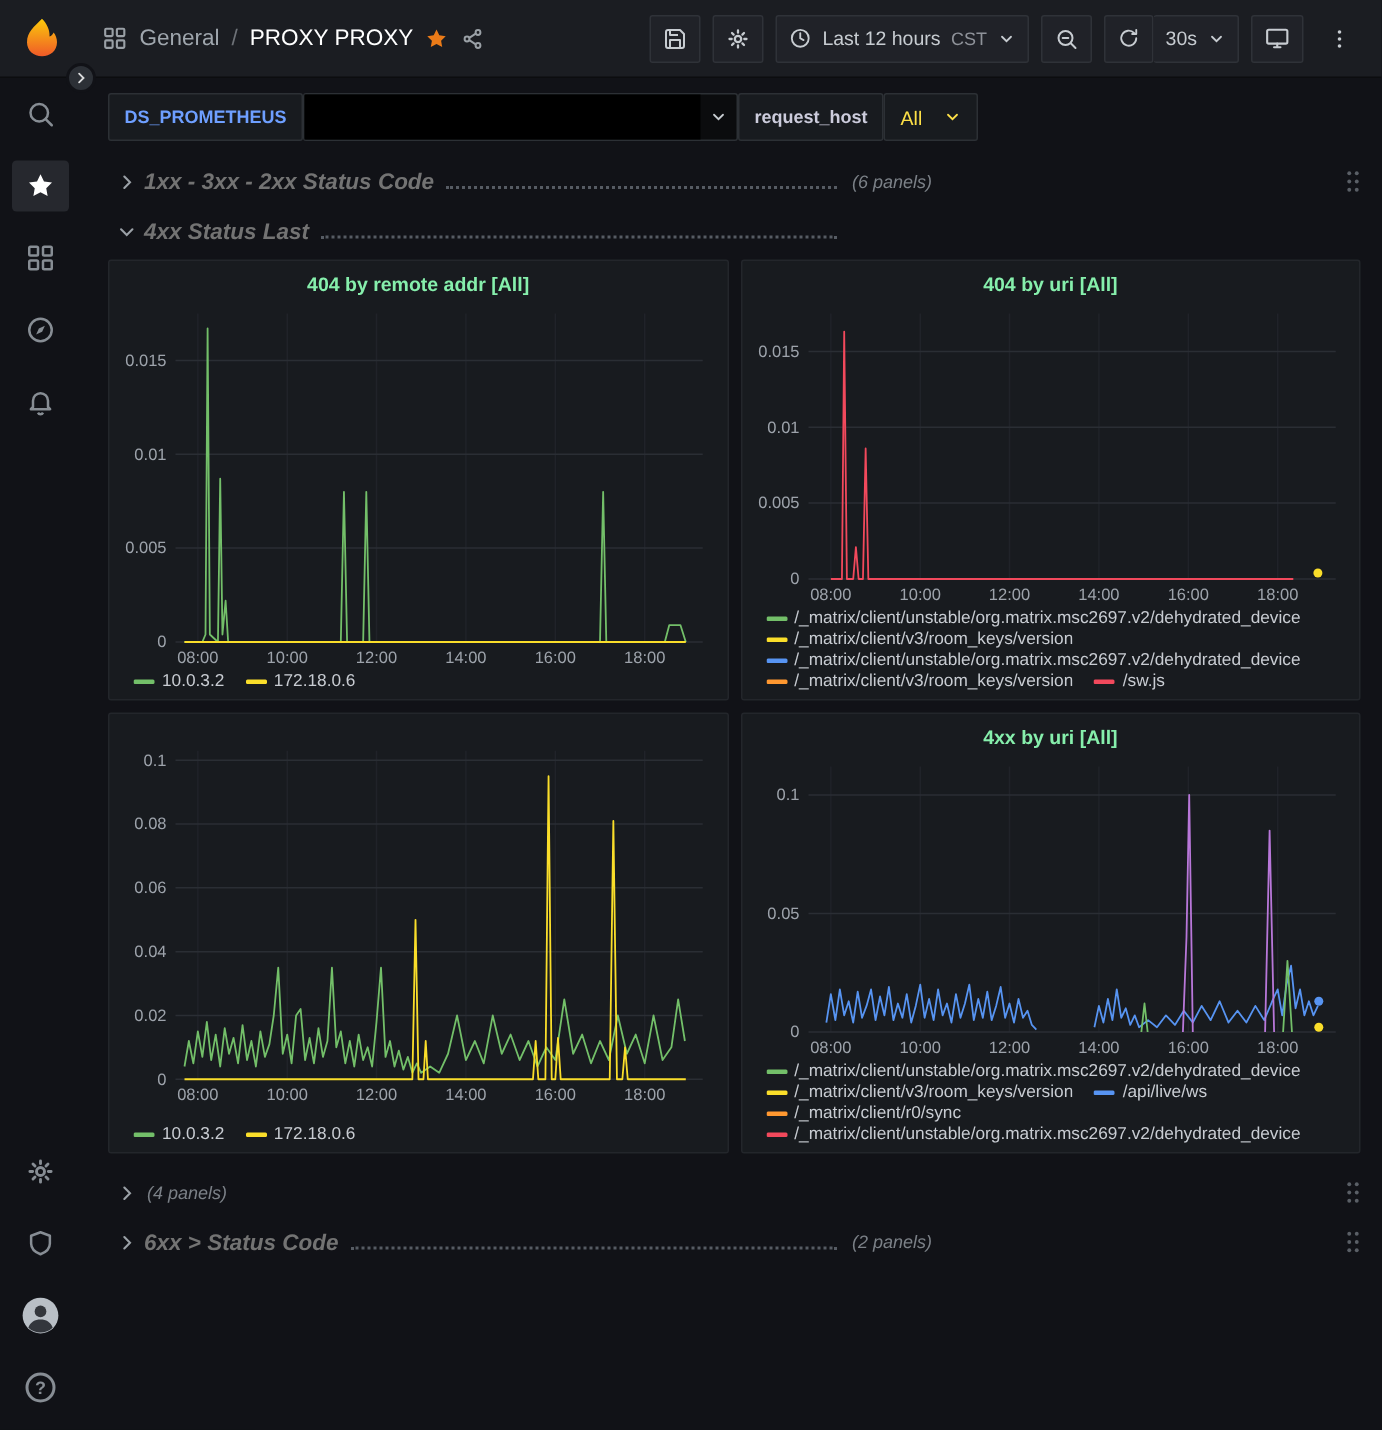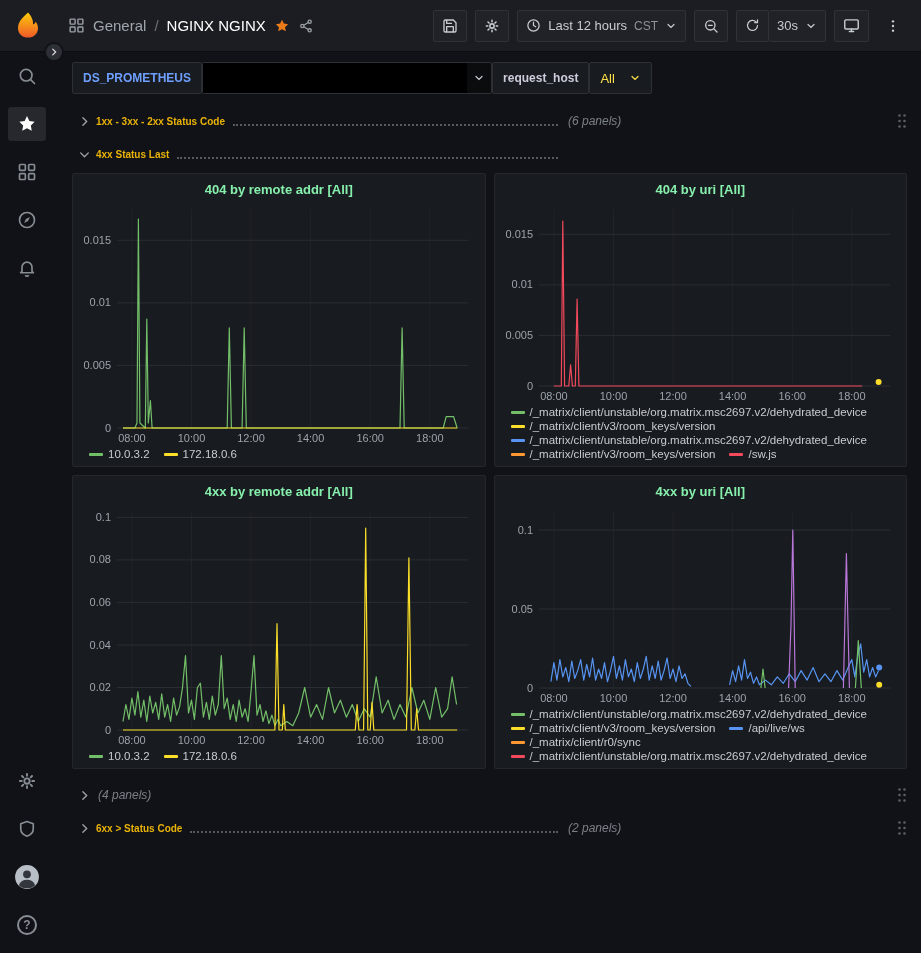--- a/index.html
+++ b/index.html
@@ -50,21 +50,21 @@
     border-radius:2px; display:flex; align-items:center; cursor:pointer; }
   .redacted-black { flex:1; height:100%; background:#000; }
   .redacted-select .caret { padding:0 6px; color:#c7ccd1; }
   .value-box { height:32px; padding:0 10px; display:flex; align-items:center; gap:14px;
     background:#181b1f; border:1px solid #2c3035; border-radius:2px; color:#fde047; font-size:13px; cursor:pointer; }
 
   
   .row-header { display:flex; align-items:center; height:28px; margin:5px 0; cursor:pointer; }
   .row-chevron { width:24px; color:#9aa0a6; display:flex; align-items:center; }
   .row-left { display:flex; align-items:center; width:470px; }
-  .row-title { font-size:10px; font-weight:bold; color:#eab308; white-space:nowrap; }
+  .row-title { font-size:15px; font-weight:bold; color:#737373; white-space:nowrap;font-style:italic; }
   .row-dots { flex:1; height:10px; border-bottom:2px dotted #565b63; margin:0 8px; }
   .panel-count { font-style:italic; color:#7b8087; font-size:12px; margin-left:2px; white-space:nowrap; }
   .drag-handle { margin-left:auto; color:#5a5f66; cursor:grab; display:flex; }
 
   
   .grid { display:grid; grid-template-columns:1fr 1fr; gap:8px; margin:4px 0 12px; }
   .panel { background:#181b1f; border:1px solid #23262b; border-radius:2px; height:294px;
     display:flex; flex-direction:column; padding:4px 6px; overflow:hidden; }
   .panel-title { text-align:center; font-size:13px; font-weight:bold; color:#86efac;
     padding:4px 0 2px; flex:0 0 auto; cursor:pointer; }
@@ -94,21 +94,21 @@
     <span class="icon" style="color:#9aa0a6">
       <svg width="17" height="17" viewBox="0 0 24 24" fill="none" stroke="currentColor" stroke-width="2">
           <rect x="3" y="3" width="7" height="7" rx="1"></rect>
           <rect x="14" y="3" width="7" height="7" rx="1"></rect>
           <rect x="3" y="14" width="7" height="7" rx="1"></rect>
           <rect x="14" y="14" width="7" height="7" rx="1"></rect>
         </svg>
     </span>
     <span class="crumb-section">General</span>
     <span class="crumb-sep">/</span>
-    <span class="crumb-title">NGINX NGINX</span>
+    <span class="crumb-title">PROXY PROXY</span>
     <span class="icon star-fav">
       <svg width="16" height="16" viewBox="0 0 24 24" fill="currentColor">
           <path d="M12 2.5l2.8 5.8 6.4.9-4.6 4.5 1.1 6.3L12 17l-5.7 3 1.1-6.3L2.8 9.2l6.4-.9z"></path>
         </svg>
     </span>
     <span class="icon share">
       <svg width="16" height="16" viewBox="0 0 24 24" fill="none" stroke="currentColor" stroke-width="2">
           <circle cx="17.5" cy="5.5" r="2.4"></circle>
           <circle cx="6.5" cy="12" r="2.4"></circle>
           <circle cx="17.5" cy="18.5" r="2.4"></circle>
@@ -414,21 +414,20 @@
             <span class="legend-swatch" style="background: rgb(255, 152, 48);"></span>
             <span>/_matrix/client/v3/room_keys/version</span>
           </div>
           <div class="legend-item">
             <span class="legend-swatch" style="background: rgb(242, 73, 92);"></span>
             <span>/sw.js</span>
           </div>
         </div>
     </section>
     <section class="panel">
-      <div class="panel-title">4xx by remote addr [All]</div>
       <svg class="chart" viewBox="0 0 399.5 247">
           <line x1="52.9" x2="52.9" y1="10" y2="229" stroke="#202329" stroke-width="1"></line>
           <text x="52.9" y="243" text-anchor="middle">08:00</text>
           <line x1="112.5" x2="112.5" y1="10" y2="229" stroke="#202329" stroke-width="1"></line>
           <text x="112.5" y="243" text-anchor="middle">10:00</text>
           <line x1="172.0" x2="172.0" y1="10" y2="229" stroke="#202329" stroke-width="1"></line>
           <text x="172.0" y="243" text-anchor="middle">12:00</text>
           <line x1="231.6" x2="231.6" y1="10" y2="229" stroke="#202329" stroke-width="1"></line>
           <text x="231.6" y="243" text-anchor="middle">14:00</text>
           <line x1="291.2" x2="291.2" y1="10" y2="229" stroke="#202329" stroke-width="1"></line>

